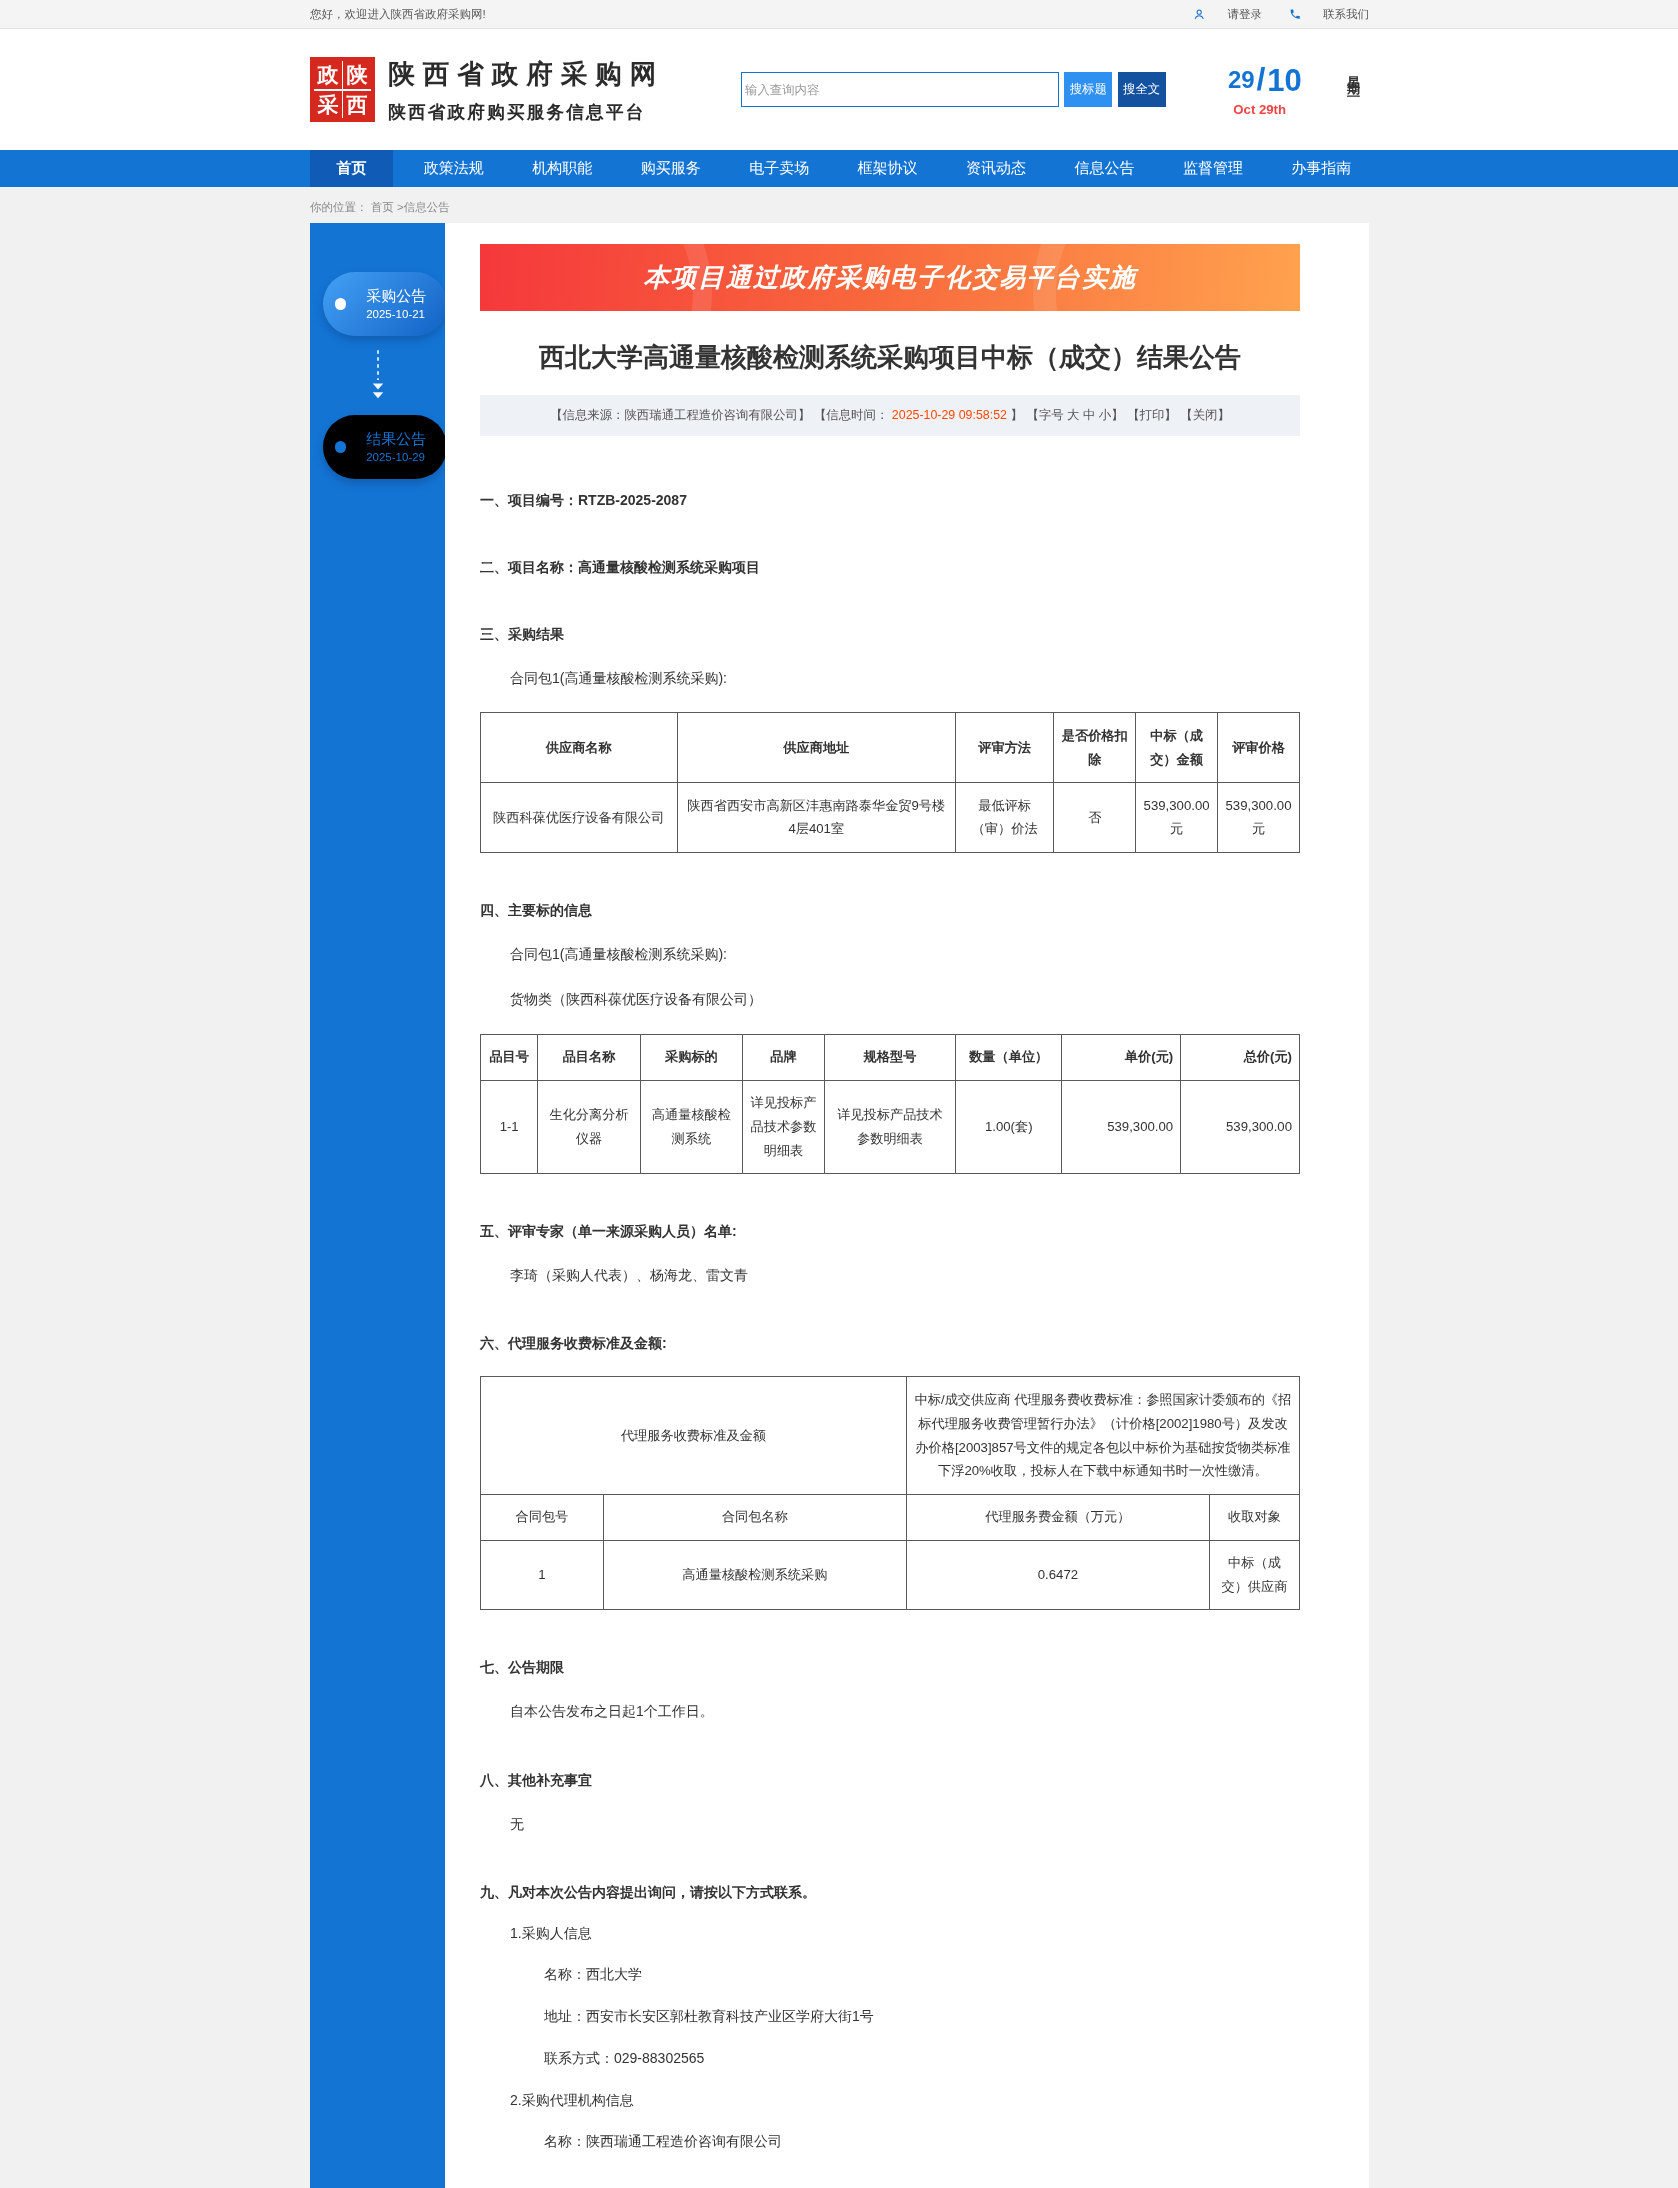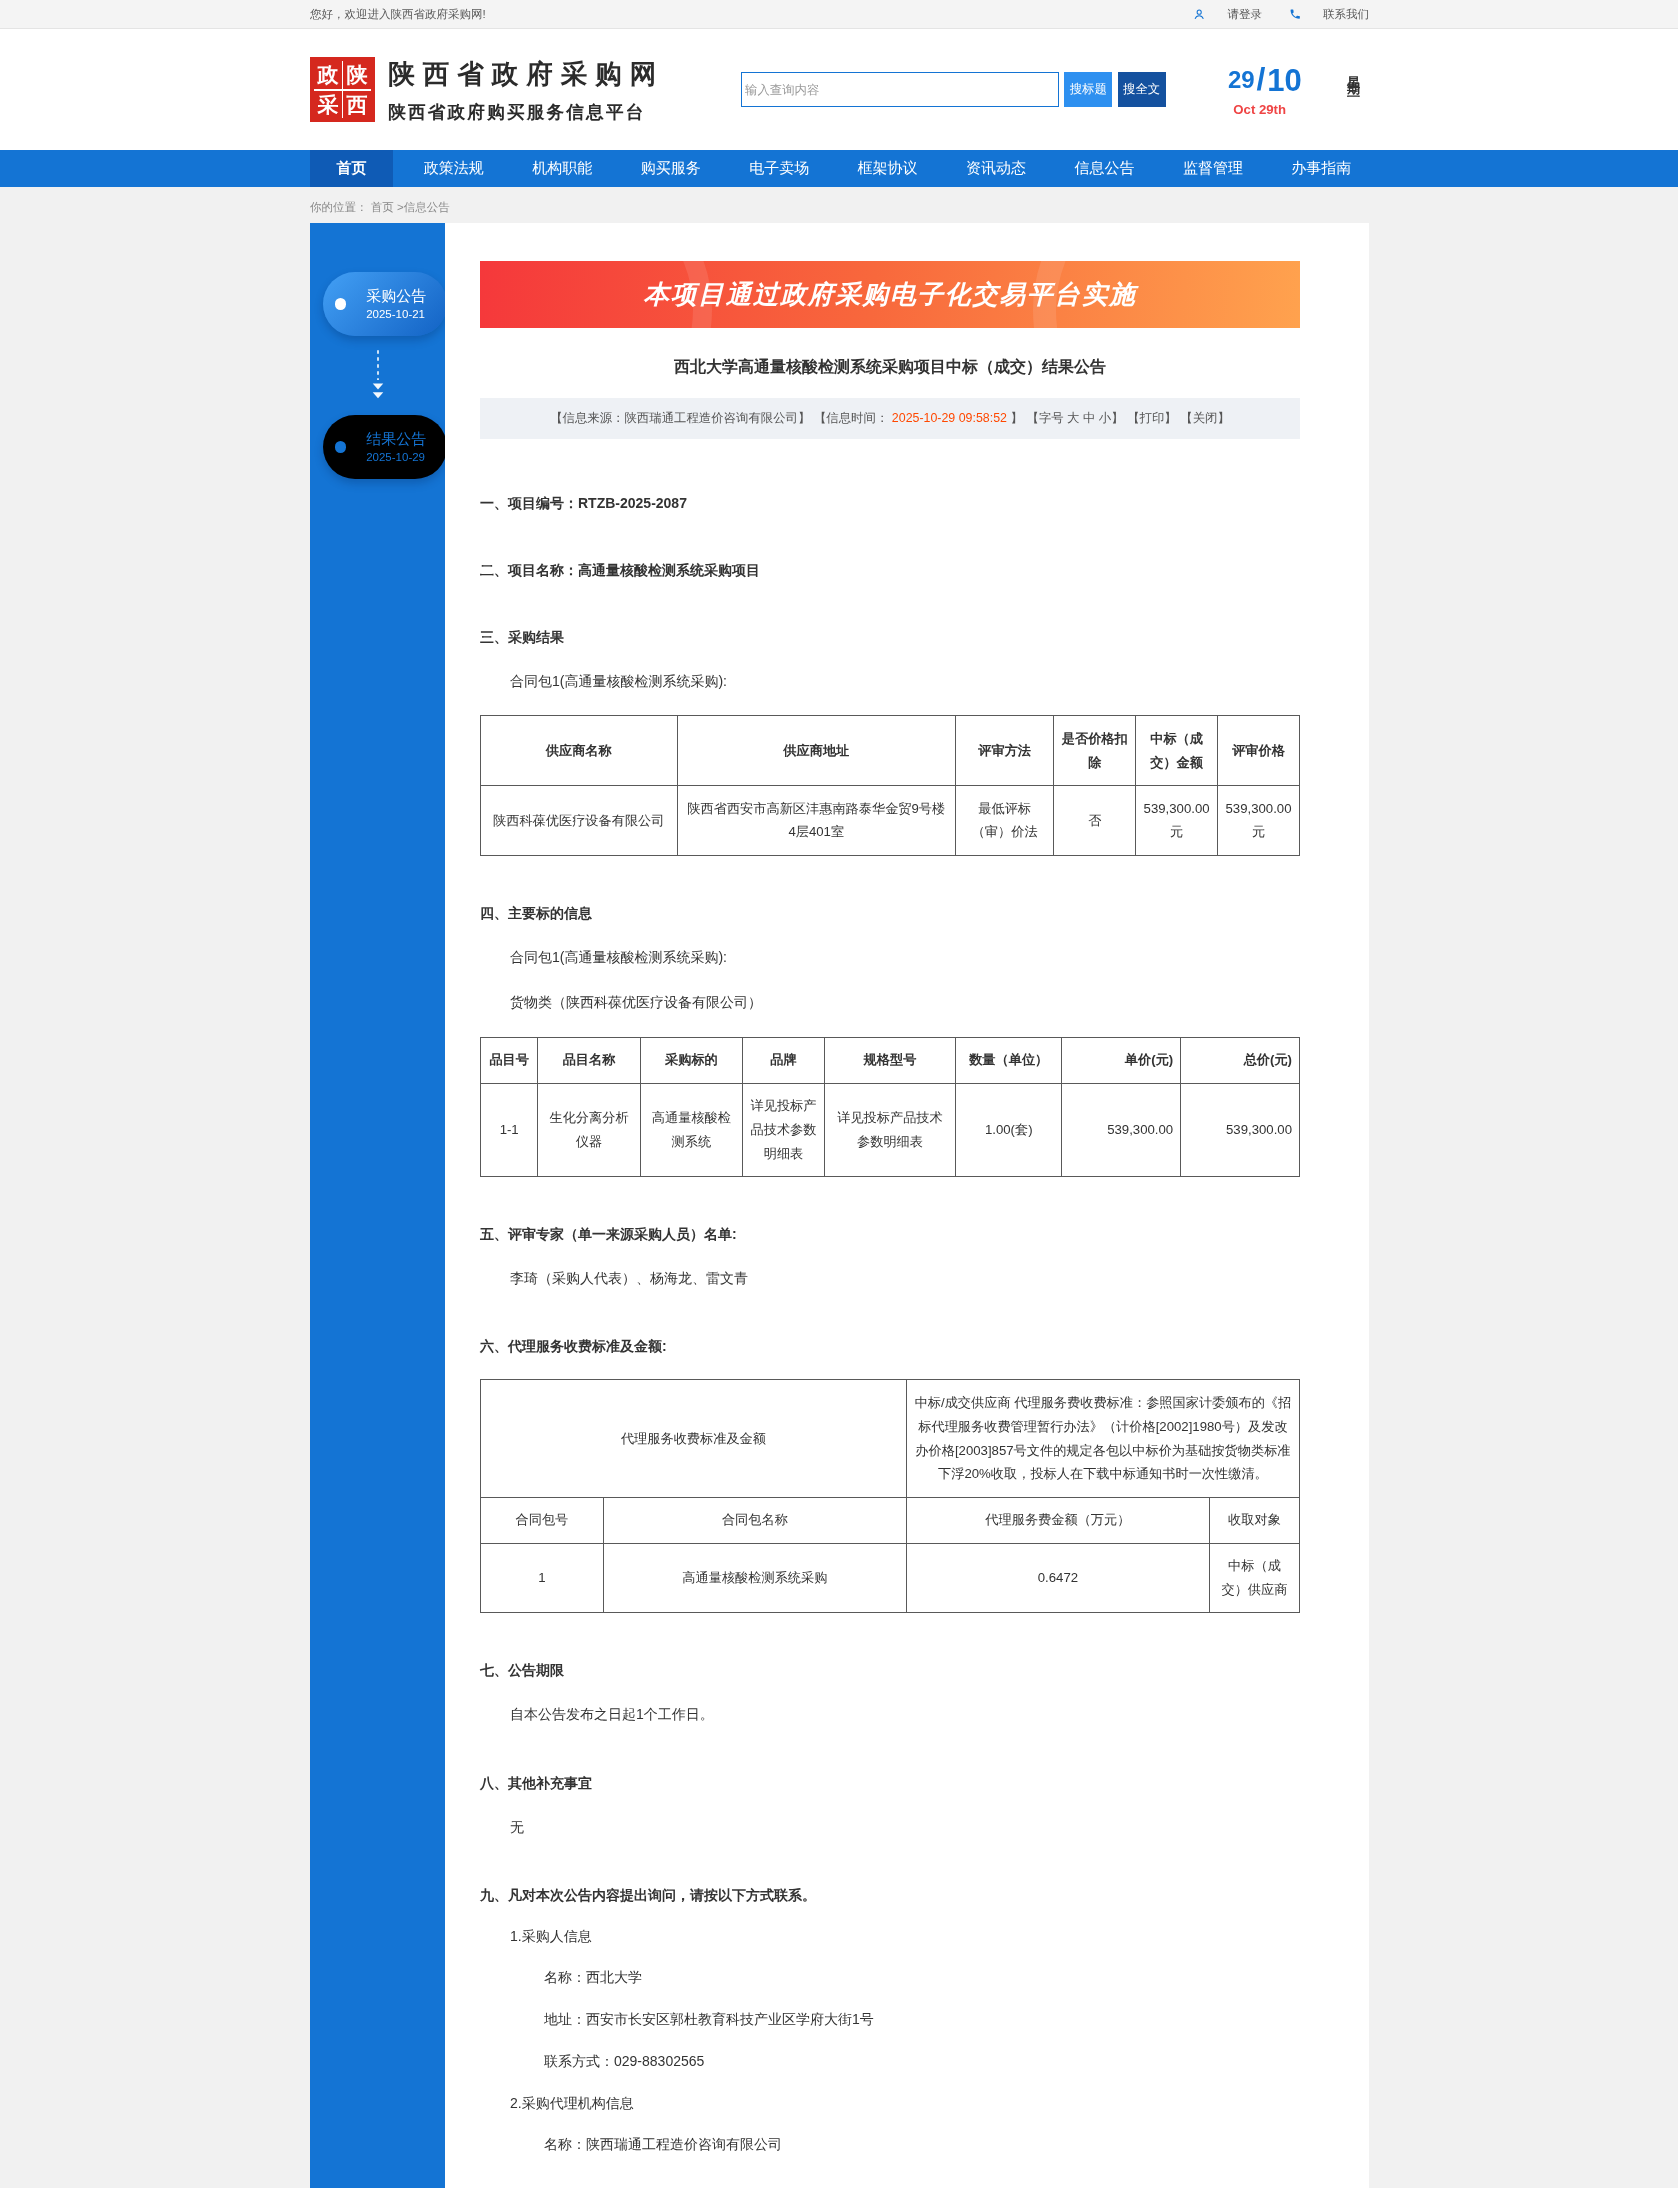--- a/index.html
+++ b/index.html
@@ -60,26 +60,26 @@
   .pill .dot { width:11.5px; height:11.5px; border-radius:50%; background:#fff; flex:none; }
   .pill-label { font-size:15px; line-height:1; }
   .pill-date { font-size:11.5px; margin-top:6.2px; line-height:1; }
   .pill-white { background:#000000; color:#1474d4;margin-top:8px; }
   .pill-white .dot { background:#1474d4; }
   .side-arrow { display:block; margin:14px auto; }
 
   .main-panel { flex:1; background:#fff; }
   .article { width:820px; margin-left:35px; padding-bottom:53px; }
 
-  .banner { margin-top:38px; height:67px; background:linear-gradient(95deg,#f5383b 0%,#f8683c 48%,#ffa24e 100%); display:flex; align-items:center; justify-content:center; position:relative; overflow:hidden; }
+  .banner { margin-top:21px; height:67px; background:linear-gradient(95deg,#f5383b 0%,#f8683c 48%,#ffa24e 100%); display:flex; align-items:center; justify-content:center; position:relative; overflow:hidden; }
   .banner::before { content:""; position:absolute; right:-44px; top:-106px; width:265px; height:265px; border:23px solid rgba(255,255,255,.10); border-radius:50%; }
   .banner::after { content:""; position:absolute; left:-53px; bottom:-124px; width:247px; height:247px; border:19.4px solid rgba(255,255,255,.10); border-radius:50%; }
   .banner-text { color:#fff; font-size:25.6px; font-weight:bold; font-style:italic; letter-spacing:1.8px; position:relative; z-index:1; }
 
-  .doc-title { text-align:center; font-size:16px; font-weight:bold; color:#333; margin-top:28px; line-height:1.4; }
+  .doc-title { text-align:center; font-size:26px; font-weight:bold; color:#333; margin-top:28px; line-height:1.4; }
   .meta-bar { margin-top:19.4px; background:#eef1f5; height:41px; display:flex; align-items:center; justify-content:center; font-size:12.4px; color:#555; }
   .meta-bar span { margin:0 1.8px; }
   .meta-time { color:#ff4800; }
   .meta-click { cursor:pointer; }
 
   .sec { font-size:14px; font-weight:bold; margin-top:49px; color:#333; }
   .sec-first { margin-top:56px; }
   .para { font-size:14px; margin-top:23px; padding-left:30px; line-height:1.6; }
   .ind1 { padding-left:30px; } .ind2 { padding-left:64px; }
   .cline { font-size:14px; margin-top:19.4px; line-height:1.6; }

